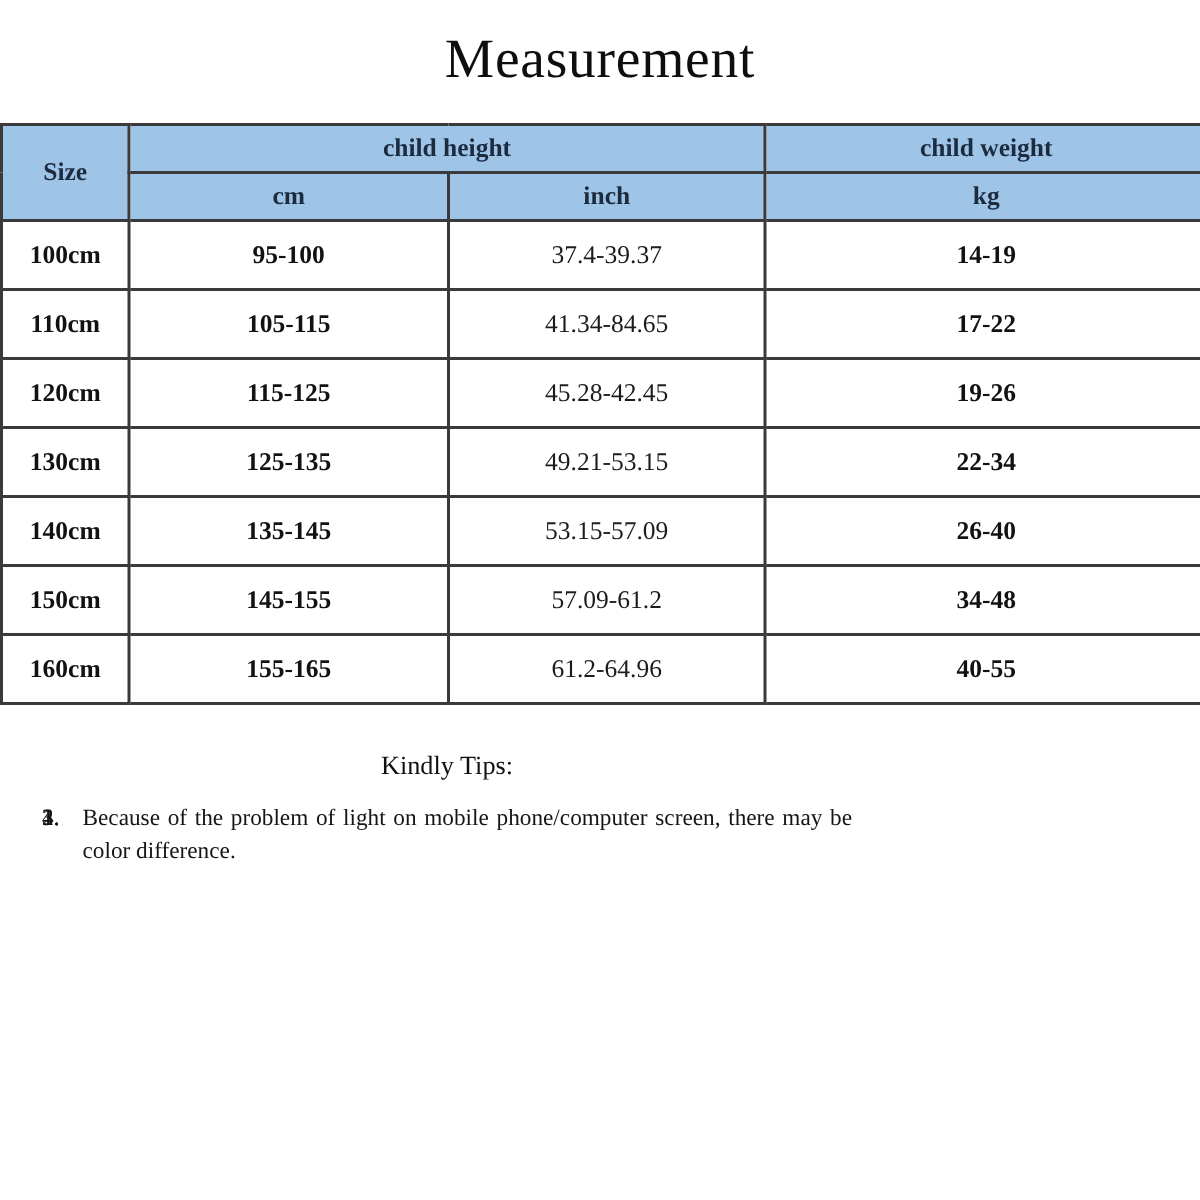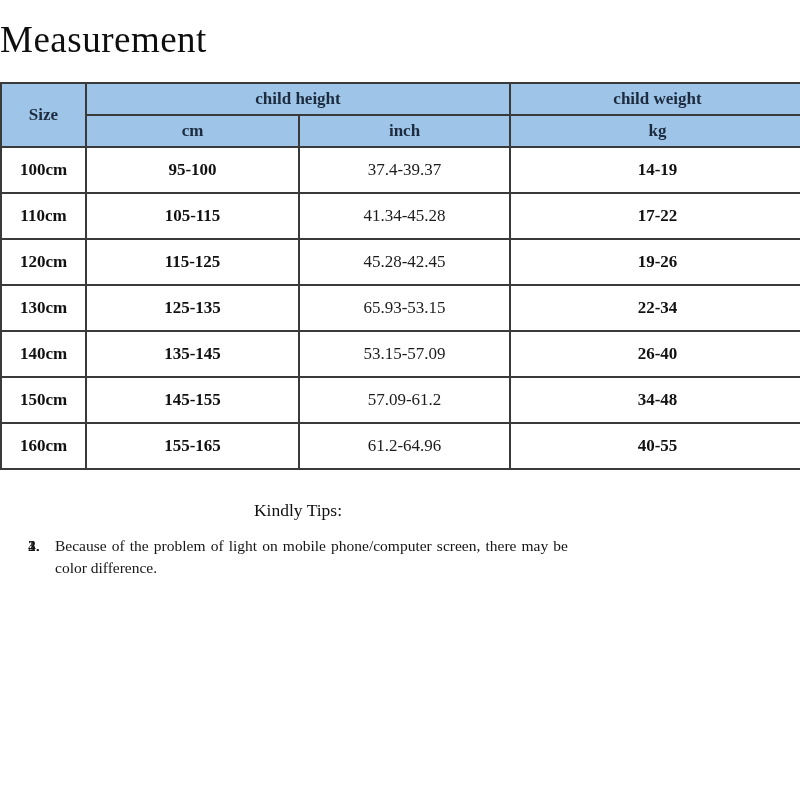--- a/index.html
+++ b/index.html
@@ -12,21 +12,21 @@
     background: #ffffff;
     overflow: hidden;
     font-family: "Liberation Serif", "DejaVu Serif", serif;
     color: #141414;
   }
   .page-title {
     margin: 0;
     padding-top: 18px;
     height: 44px;
     line-height: 44px;
-    text-align: left;
+    text-align: center;
     font-size: 37px;
     font-weight: normal;
     color: #0e0e0e;
     letter-spacing: 0.5px;
   }
   .size-table {
     margin-top: 20px;
     border-collapse: collapse;
     table-layout: fixed;
     width: 806px; 
@@ -115,33 +115,33 @@
   <tbody>
     <tr>
       <td class="cell-size">100cm</td>
       <td class="cell-cm">95-100</td>
       <td class="cell-inch">37.4-39.37</td>
       <td class="cell-kg">14-19</td>
     </tr>
     <tr>
       <td class="cell-size">110cm</td>
       <td class="cell-cm">105-115</td>
-      <td class="cell-inch">41.34-45.28</td>
+      <td class="cell-inch">41.34-84.65</td>
       <td class="cell-kg">17-22</td>
     </tr>
     <tr>
       <td class="cell-size">120cm</td>
       <td class="cell-cm">115-125</td>
       <td class="cell-inch">45.28-42.45</td>
       <td class="cell-kg">19-26</td>
     </tr>
     <tr>
       <td class="cell-size">130cm</td>
       <td class="cell-cm">125-135</td>
-      <td class="cell-inch">65.93-53.15</td>
+      <td class="cell-inch">49.21-53.15</td>
       <td class="cell-kg">22-34</td>
     </tr>
     <tr>
       <td class="cell-size">140cm</td>
       <td class="cell-cm">135-145</td>
       <td class="cell-inch">53.15-57.09</td>
       <td class="cell-kg">26-40</td>
     </tr>
     <tr>
       <td class="cell-size">150cm</td>

